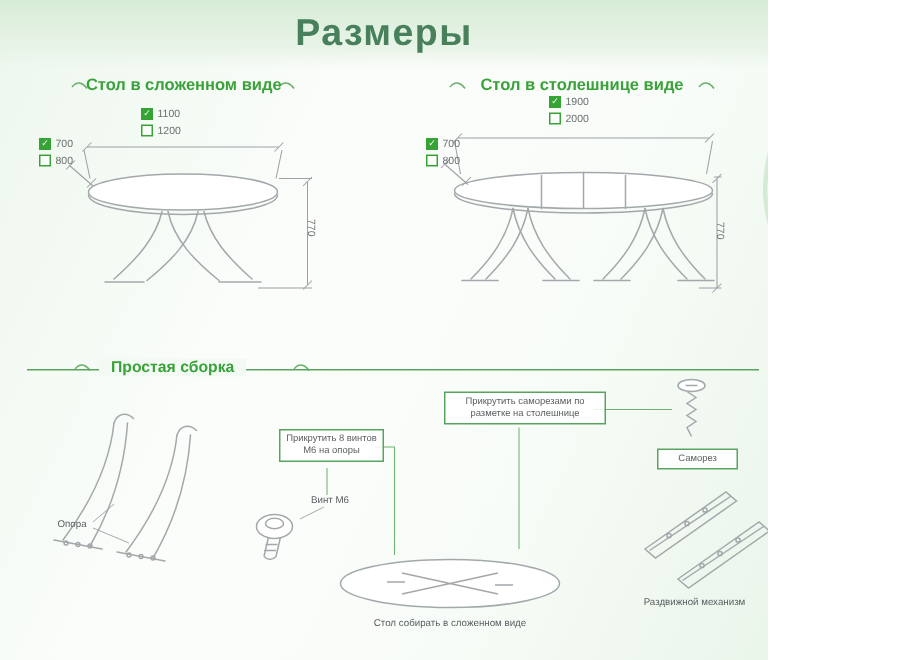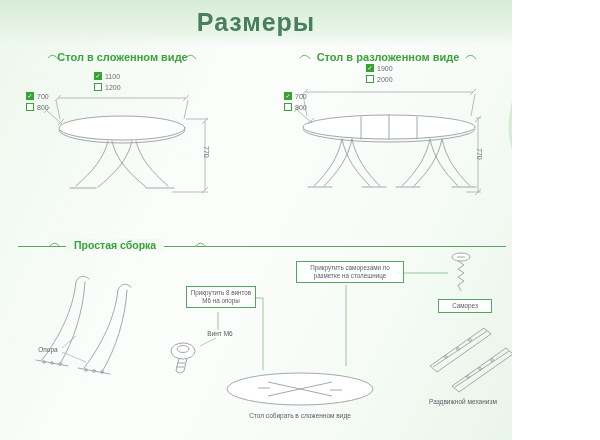--- a/index.html
+++ b/index.html
@@ -151,21 +151,21 @@
       <path d="M218,312 V330"></path>
       <path d="M250,298 H263 V370"></path>
       <path d="M346,285 V366"></path>
       <path d="M396,273 H448"></path>
     </g>
   </svg>
 
   <div class="title">Размеры</div>
 
   <div class="sec-heading" style="left:40px;top:51px;width:165px;">Стол в сложенном виде</div>
-  <div class="sec-heading" style="left:292px;top:51px;width:192px;">Стол в разложенном виде</div>
+  <div class="sec-heading" style="left:292px;top:51px;width:192px;">Стол в столешнице виде</div>
 
   <div class="cbrow" style="left:94px;top:72px;">
     <span class="cb checked">✓</span>
     <span>1100</span>
   </div>
   <div class="cbrow" style="left:94px;top:83px;">
     <span class="cb"></span>
     <span>1200</span>
   </div>
   <div class="cbrow" style="left:26px;top:92px;">

